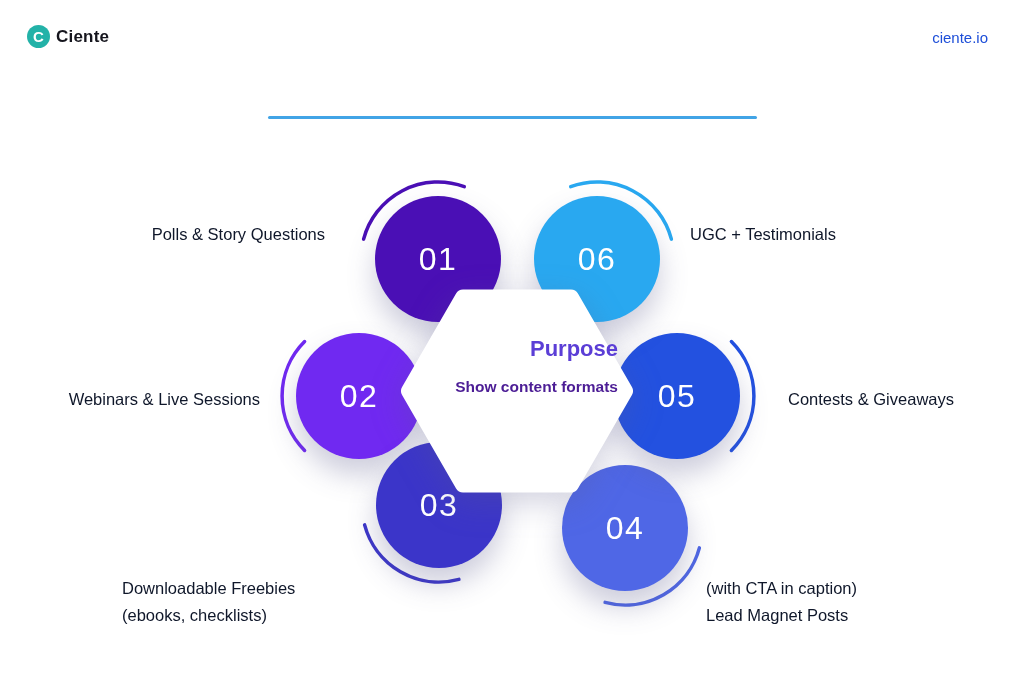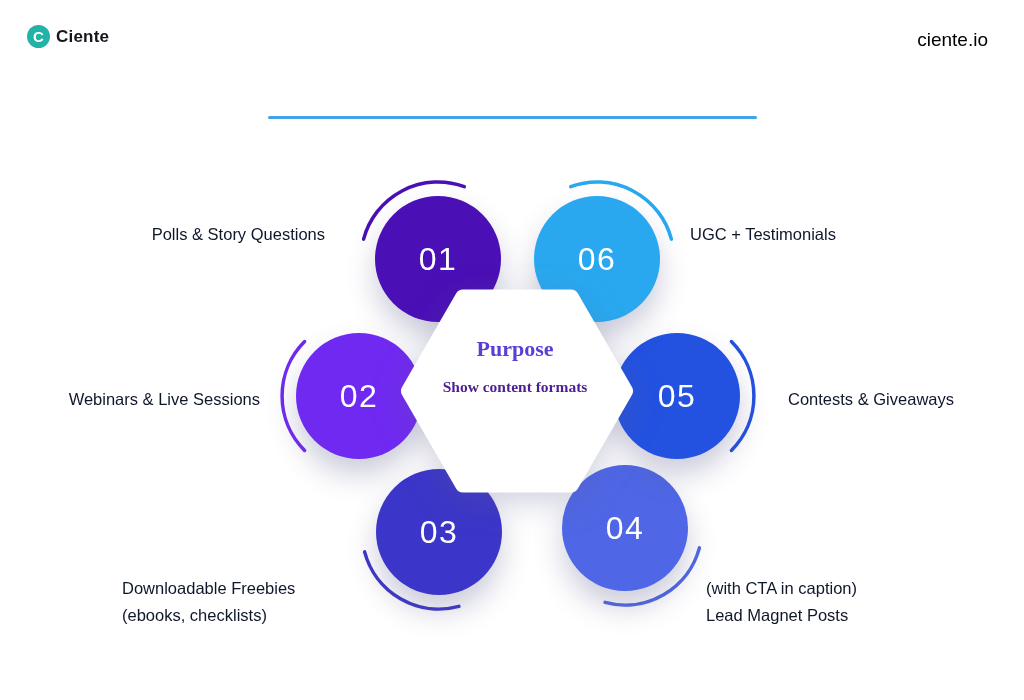--- a/index.html
+++ b/index.html
@@ -5,49 +5,49 @@
   * { margin:0; padding:0; box-sizing:border-box; }
   body { background:#e8e8e8; font-family:"Liberation Sans", sans-serif; }
   .page { position:relative; width:1024px; height:700px; background:#ffffff; overflow:hidden; margin:0 auto; }
 
   
   .brand { position:absolute; left:27px; top:25px; display:flex; align-items:center; gap:6px; }
   .logo-icon { width:23px; height:23px; border-radius:50%; background:#23b2a8; color:#ffffff;
                display:flex; align-items:center; justify-content:center;
                font-size:15px; font-weight:700; line-height:1; }
   .logo-text { font-size:17px; font-weight:700; color:#15151d; letter-spacing:.2px; }
-  .site-url { position:absolute; right:36px; top:29px; font-size:19px; font-weight:500; color:#000000; }
+  .site-url { position:absolute; right:36px; top:29px; font-size:15px; font-weight:500; color:#1d4ed8; }
 
   
   .page-title { position:absolute; left:0; top:74px; width:1024px; text-align:center;
                 font-size:29px; font-weight:700; color:#17171f; letter-spacing:.3px; }
   .title-underline { position:absolute; left:268px; top:116px; width:489px; height:3px;
                      background:#41a4e6; border-radius:2px; }
 
   
   .node { position:absolute; width:170px; height:170px; z-index:1; }
   .node svg.arc { position:absolute; left:0; top:0; width:170px; height:170px; }
   .node svg.arc path { fill:none; stroke-width:3.5; stroke-linecap:round; }
   .circle { position:absolute; left:22px; top:22px; width:126px; height:126px; border-radius:50%;
             display:flex; align-items:center; justify-content:center;
             box-shadow:0 16px 28px rgba(88,88,140,.30); }
   .num { color:#ffffff; font-size:32px; font-weight:500; letter-spacing:1.5px; }
 
   .node-1 { left:353px; top:174px; }
   .node-2 { left:274px; top:311px; }
-  .node-3 { left:354px; top:447px; }
+  .node-3 { left:354px; top:420px; }
   .node-4 { left:540px; top:443px; }
   .node-5 { left:592px; top:311px; }
   .node-6 { left:512px; top:174px; }
 
   
   .hexagon-svg { position:absolute; left:382px; top:276px; z-index:2;
                  filter:drop-shadow(0 10px 16px rgba(88,88,140,.28)); }
   .hexagon-svg polygon { fill:#ffffff; stroke:#ffffff; stroke-width:16; stroke-linejoin:round; }
-  .center-text { position:absolute; left:400px; top:336px; width:230px; text-align:center; z-index:3;font-family:Liberation Serif, serif; }
+  .center-text { position:absolute; left:388px; top:336px; width:230px; text-align:right; z-index:3; }
   .purpose-heading { font-size:22px; font-weight:700; color:#5b3ed6; margin-bottom:15px; }
   .purpose-line { display:block; font-size:15.5px; font-weight:700; color:#4c1d95; line-height:20px; }
 
   
   .label { position:absolute; z-index:1; font-size:16.5px; font-weight:500; color:#0f172a; line-height:27px; }
   .label span { display:block; }
   .label-1 { left:75px;  top:221px; width:250px; text-align:right; }
   .label-2 { left:10px;  top:386px; width:250px; text-align:right; }
   .label-3 { left:122px; top:575px; width:240px; text-align:left; }
   .label-4 { left:706px; top:575px; width:240px; text-align:left; }

